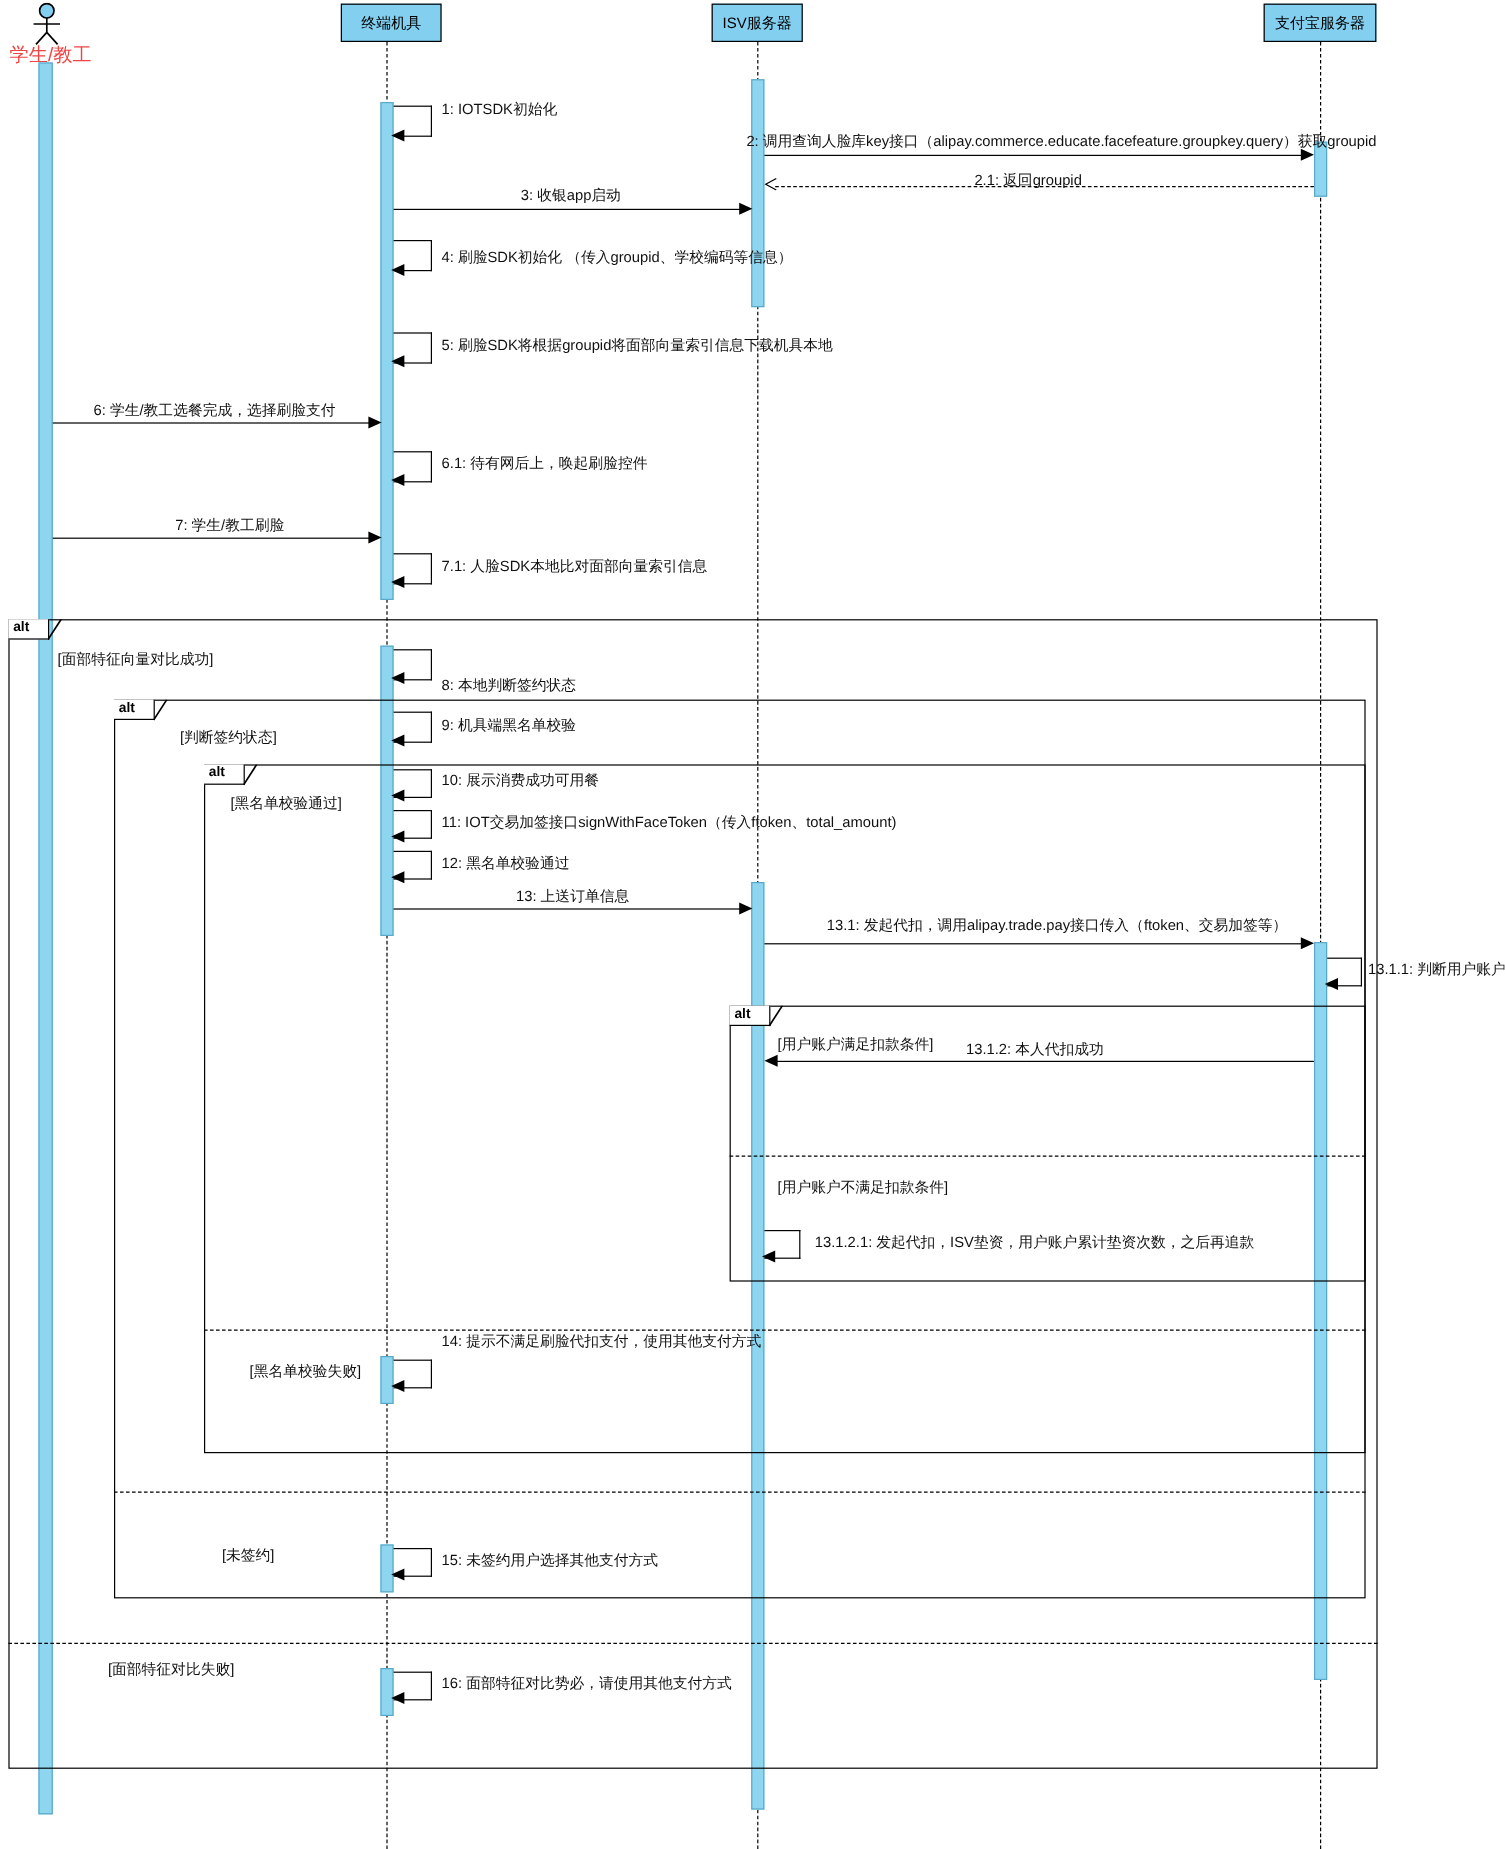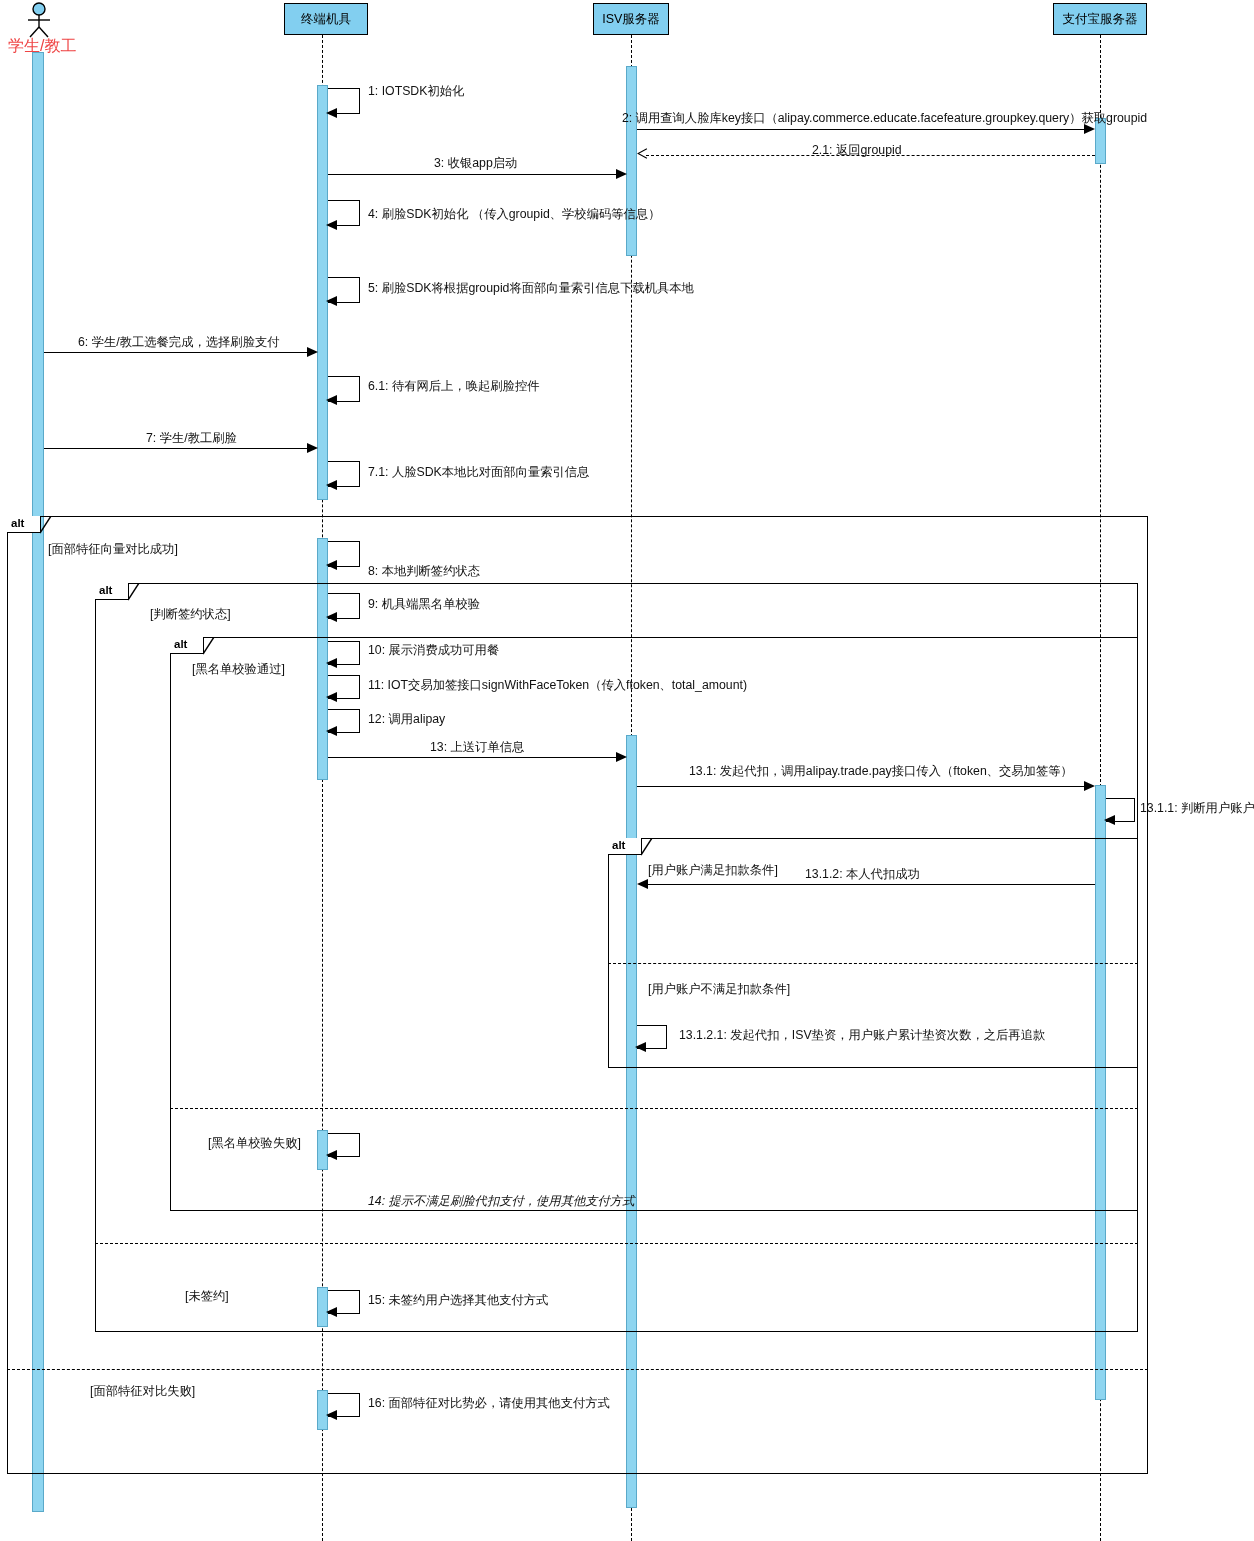--- a/index.html
+++ b/index.html
@@ -218,21 +218,21 @@
   <div class="self-msg" style="left:328px;top:641px;width:32px;height:24px;"></div>
   <div class="arrow-l" style="left:326px;top:658px;"></div>
   <div class="msg-label" style="left:368px;top:642px;">10: 展示消费成功可用餐</div>
 
   <div class="self-msg" style="left:328px;top:675px;width:32px;height:24px;"></div>
   <div class="arrow-l" style="left:326px;top:692px;"></div>
   <div class="msg-label" style="left:368px;top:677px;">11: IOT交易加签接口signWithFaceToken（传入ftoken、total_amount)</div>
 
   <div class="self-msg" style="left:328px;top:709px;width:32px;height:24px;"></div>
   <div class="arrow-l" style="left:326px;top:726px;"></div>
-  <div class="msg-label" style="left:368px;top:711px;">12: 调用alipay</div>
+  <div class="msg-label" style="left:368px;top:711px;">12: 黑名单校验通过</div>
 
   <div class="msg-line" style="left:328px;top:757px;width:292px;"></div>
   <div class="arrow-r" style="left:616px;top:752px;"></div>
   <div class="msg-label" style="left:430px;top:739px;">13: 上送订单信息</div>
 
 
   <div class="msg-line" style="left:637px;top:786px;width:452px;"></div>
   <div class="arrow-r" style="left:1084px;top:781px;"></div>
   <div class="msg-label" style="left:689px;top:763px;">13.1: 发起代扣，调用alipay.trade.pay接口传入（ftoken、交易加签等）</div>
 
@@ -243,21 +243,21 @@
   <div class="msg-line" style="left:646px;top:884px;width:449px;"></div>
   <div class="arrow-l" style="left:637px;top:879px;"></div>
   <div class="msg-label" style="left:805px;top:866px;">13.1.2: 本人代扣成功</div>
 
   <div class="self-msg" style="left:637px;top:1025px;width:30px;height:24px;"></div>
   <div class="arrow-l" style="left:635px;top:1042px;"></div>
   <div class="msg-label" style="left:679px;top:1027px;">13.1.2.1: 发起代扣，ISV垫资，用户账户累计垫资次数，之后再追款</div>
 
   <div class="self-msg" style="left:328px;top:1133px;width:32px;height:24px;"></div>
   <div class="arrow-l" style="left:326px;top:1150px;"></div>
-  <div class="msg-label" style="left:368px;top:1193px;font-style:italic;">14: 提示不满足刷脸代扣支付，使用其他支付方式</div>
+  <div class="msg-label" style="left:368px;top:1110px;">14: 提示不满足刷脸代扣支付，使用其他支付方式</div>
 
   <div class="self-msg" style="left:328px;top:1290px;width:32px;height:24px;"></div>
   <div class="arrow-l" style="left:326px;top:1307px;"></div>
   <div class="msg-label" style="left:368px;top:1292px;">15: 未签约用户选择其他支付方式</div>
 
   <div class="self-msg" style="left:328px;top:1393px;width:32px;height:24px;"></div>
   <div class="arrow-l" style="left:326px;top:1410px;"></div>
   <div class="msg-label" style="left:368px;top:1395px;">16: 面部特征对比势必，请使用其他支付方式</div>
 
 </div>

